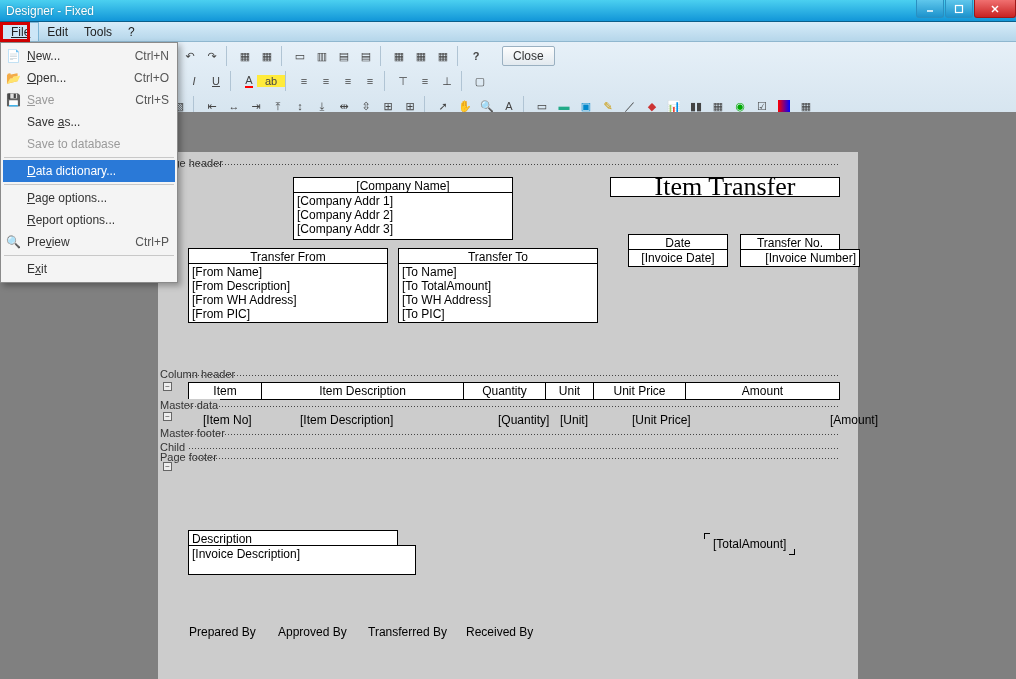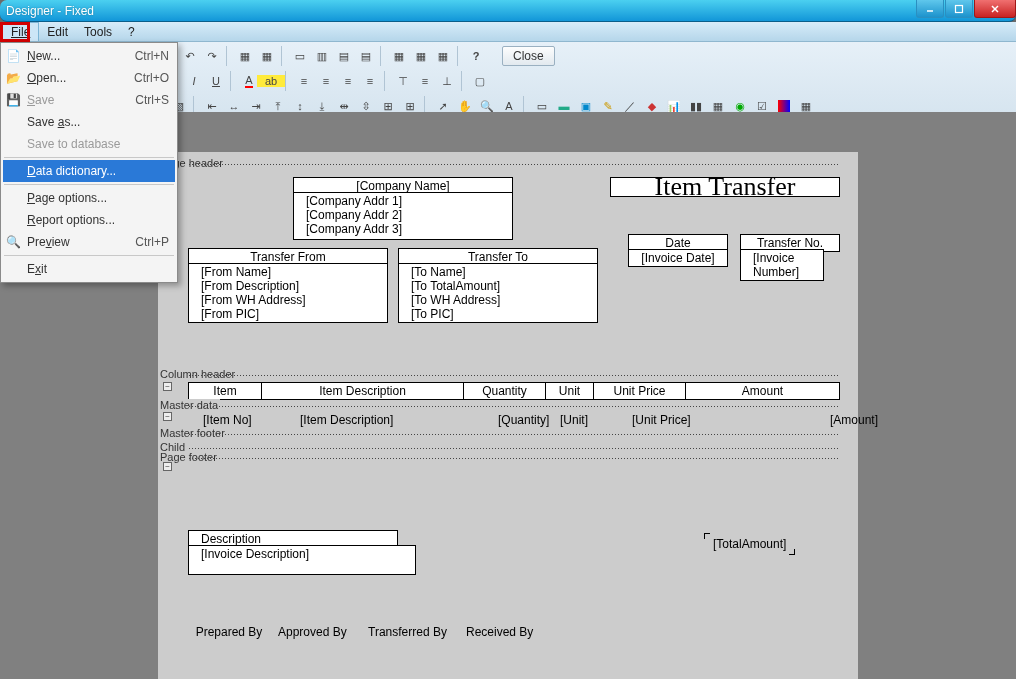--- a/index.html
+++ b/index.html
@@ -1,19 +1,19 @@
 <!DOCTYPE html>
 <html><head>
 <meta charset="utf-8">
 <style>
 * { box-sizing: border-box; margin: 0; padding: 0; font-family: "Segoe UI", Tahoma, sans-serif; }
 body { background: #6b6b6b; width: 1016px; height: 679px; overflow: hidden; font-size: 12px; }
 
 
-.titlebar { height: 22px; background: linear-gradient(180deg, #4bd0f0 0%, #1296d8 100%); color: #fff; display: flex; align-items: center; padding: 0 4px 0 6px; border-bottom: 1px solid #0a5e8a; position: relative; border-radius: 7px; }
+.titlebar { height: 22px; background: linear-gradient(180deg, #4bd0f0 0%, #1296d8 100%); color: #fff; display: flex; align-items: center; padding: 0 4px 0 6px; border-bottom: 1px solid #0a5e8a; position: relative; }
 .titlebar .title { font-size: 12px; text-shadow: 0 0 2px rgba(0,0,0,.3); }
 .winbtns { position: absolute; right: 0; top: 0; display: flex; }
 .winbtn { width: 28px; height: 18px; margin-left: 1px; border-radius: 0 0 3px 3px; display:flex; align-items:center; justify-content:center; color:#fff; font-size:11px; }
 .winbtn.min, .winbtn.max { background: linear-gradient(180deg,#5fc7ec,#1d93cd); border:1px solid #2b8fc0; border-top:none;}
 .winbtn.close { background: linear-gradient(180deg,#f07070,#c82222); border:1px solid #a01818; border-top:none; width:42px;}
 .winbtn svg { width:10px; height:10px; }
 
 
 .menubar { height: 20px; background: linear-gradient(180deg,#d7ecf9,#b5d6ea); display:flex; align-items:stretch; padding:0 2px; border-bottom:1px solid #8fb7cf; }
 .menubar .menuitem { padding: 2px 8px; font-size:12px; color:#222; display:flex; align-items:center; }
@@ -31,21 +31,21 @@
 
 .workarea { position:absolute; top: 112px; bottom:0; left:0; right:0; background:#808080; display:flex; justify-content:center; overflow:hidden;}
 .page { position:relative; margin-top:40px; width: 700px; height: 580px; background:#cccccc; }
 
 
 .bandlbl { position:absolute; left:0; font-size:11px; color:#333; background:#ccc; padding:0 2px;}
 .bandtick { position:absolute; left:5px; width:9px; height:9px; border:1px solid #666; font-size:8px; line-height:7px; text-align:center; color:#444; background:#eee;}
 .dotline { position:absolute; left:30px; right:18px; height:4px; background-image: radial-gradient(#444 0.5px, transparent 0.5px); background-size: 3px 3px; }
 
 
-.rbox { position:absolute; background:#fff; border:1px solid #000; font-size:12px; padding:1px 12px; line-height:14px; }
+.rbox { position:absolute; background:#fff; border:1px solid #000; font-size:12px; padding:1px 3px; line-height:14px; }
 .rtext { position:absolute; font-size:12px; color:#000; white-space:nowrap;margin-left:12px; }
 
 
 .dropdown { position:absolute; top:42px; left:0; width:178px; background: #f4f4f4; border:1px solid #8a8a8a; box-shadow: 3px 3px 6px rgba(0,0,0,.3); z-index:50; padding:2px;}
 .dropdown .ditem { display:flex; align-items:center; height:22px; padding:0 6px 0 24px; font-size:12px; color:#333; position:relative;}
 .ditem .shortcut { margin-left:auto; color:#555; }
 .ditem .dicon { position:absolute; left:3px; width:16px; height:16px; display:flex; align-items:center; justify-content:center;}
 .ditem.disabled { color:#9a9a9a; }
 .ditem.hl { background:#2a79d7; color:#fff;}
 .ditem .ul { text-decoration: underline; }
@@ -290,21 +290,21 @@
       <div>[Company Addr 1]</div>
       <div>[Company Addr 2]</div>
       <div>[Company Addr 3]</div>
     </div>
 
     <div class="rbox" style="top:25px; right:18px; width:230px; font-size:26px; text-align:center; padding:2px 4px; font-family:'Times New Roman',serif;">Item Transfer</div>
 
     <div class="rbox" style="top:82px; left:470px; width:100px; text-align:center;">Date</div>
     <div class="rbox" style="top:97px; left:470px; width:100px; text-align:center;">[Invoice Date]</div>
     <div class="rbox" style="top:82px; left:582px; width:100px; text-align:center;">Transfer No.</div>
-    <div class="rbox" style="top:97px; left:582px; width:84px; text-align:left;">[Invoice Number]</div>
+    <div class="rbox" style="top:97px; left:582px; width:120px; text-align:right;">[Invoice Number]</div>
 
     <div class="rbox" style="top:96px; left:30px; width:200px; text-align:center;">Transfer From</div>
     <div class="rbox" style="top:96px; left:240px; width:200px; text-align:center;">Transfer To</div>
     <div class="rbox" style="top:111px; left:30px; width:200px; height:60px;">
       <div>[From Name]</div>
       <div>[From Description]</div>
       <div>[From WH Address]</div>
       <div>[From PIC]</div>
     </div>
     <div class="rbox" style="top:111px; left:240px; width:200px; height:60px;">
@@ -348,19 +348,19 @@
 
     <div class="rbox" style="top:378px; left:30px; width:210px;">Description</div>
     <div class="rbox" style="top:393px; left:30px; width:228px; height:30px;">[Invoice Description]</div>
 
     <div class="rtext" style="top:382px; left:535px; padding:3px 8px;">
       <span style="position:absolute;top:-1px;left:-1px;border-top:1px solid #000;border-left:1px solid #000;width:6px;height:6px;"></span>
       <span>[TotalAmount]</span>
       <span style="position:absolute;bottom:-1px;right:-1px;border-bottom:1px solid #000;border-right:1px solid #000;width:6px;height:6px;"></span>
     </div>
 
-    <div class="sig" style="top:473px; left:31px;  width:80px;text-align:center;"><span>Prepared By</span></div>
+    <div class="sig" style="top:473px; left:31px;  width:80px;"><span>Prepared By</span></div>
     <div class="sig" style="top:473px; left:120px; width:80px;"><span>Approved By</span></div>
     <div class="sig" style="top:473px; left:210px; width:90px;"><span>Transferred By</span></div>
     <div class="sig" style="top:473px; left:308px; width:80px;"><span>Received By</span></div>
 
   </div>
 </div>
 
 </body></html>

